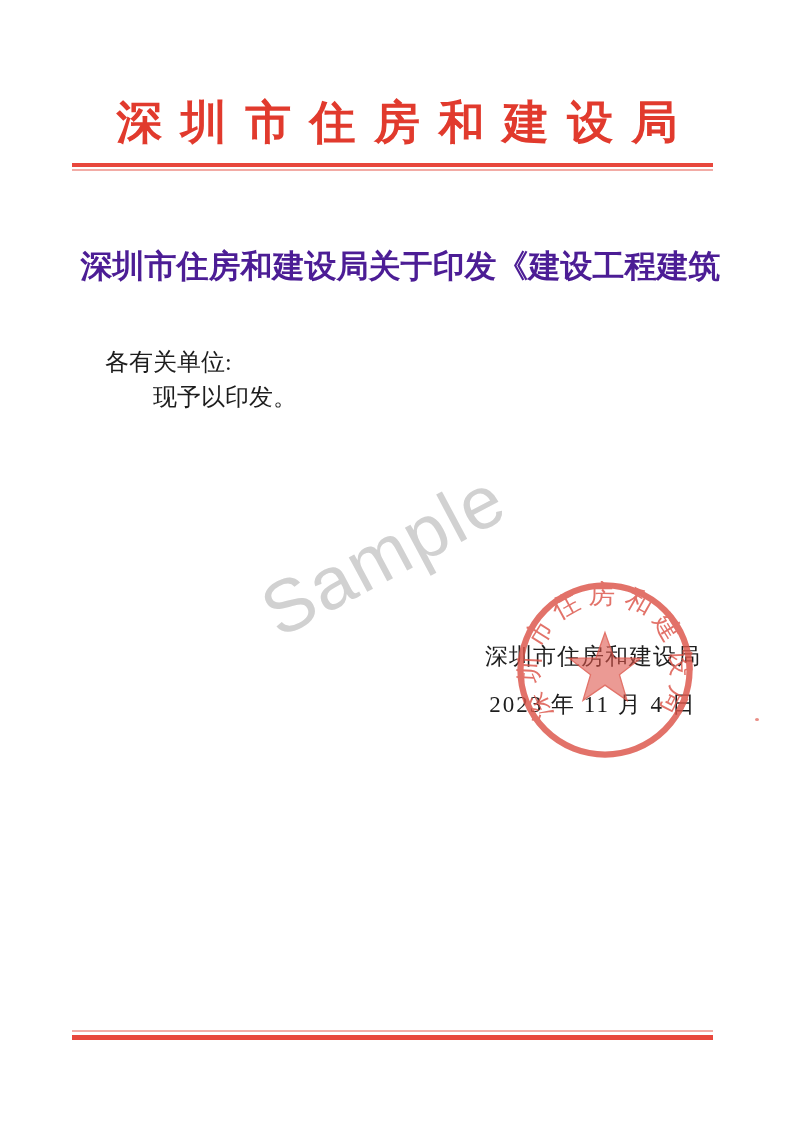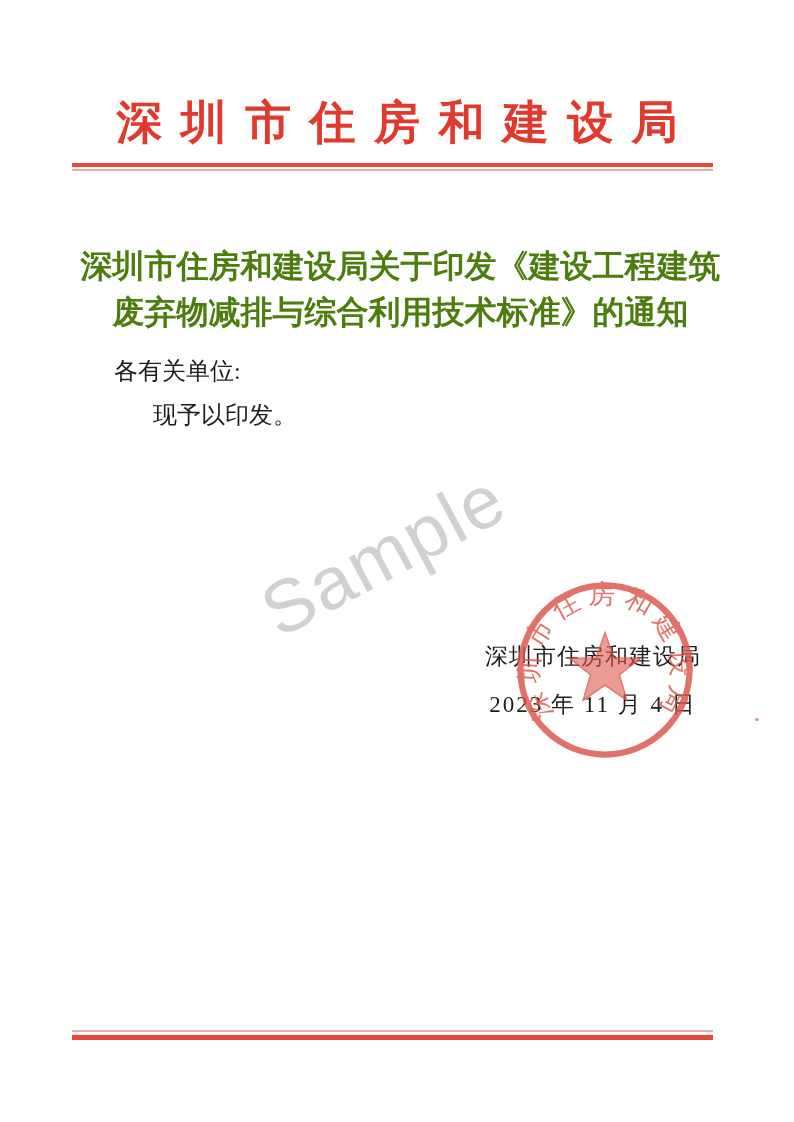--- a/index.html
+++ b/index.html
@@ -28,29 +28,29 @@
   .rule-top-thick{top:163px;}
   .rule-top-thin{top:169px;}
   .rule-bottom-thin{top:1030px;}
   .rule-bottom-thick{top:1035px;height:5px;}
   
   .doc-title{
     position:absolute;top:222px;left:7px;right:0;
     text-align:center;
     font-size:32px;font-weight:bold;
     line-height:46px;
-    color:#4d7c0f;
+    color:#4c1d95;
   }
   .doc-title .line{display:block;}
   
   .body-block{
     position:absolute;top:347px;left:105px;width:587px;
     font-size:24px;
   }
-  .salutation{margin:9px;line-height:30px;}
+  .salutation{margin:0;line-height:30px;}
   .para{
     margin:15px 0 0 0;
     text-align:justify;
     text-indent:2em;
     line-height:41px;
   }
   .closing{
     margin:0;
     text-indent:2em;
     line-height:41px;
@@ -96,21 +96,20 @@
   <div class="watermark">Sample</div>
 
   <div class="content-layer">
 
     <div class="letterhead">深圳市住房和建设局</div>
     <div class="rule rule-thick rule-top-thick"></div>
     <div class="rule rule-thin rule-top-thin"></div>
 
     <h1 class="doc-title">
       <span class="line">深圳市住房和建设局关于印发《建设工程建筑</span>
-      <span class="line">废弃物减排与综合利用技术标准》的通知</span>
     </h1>
 
     <div class="body-block">
       <p class="salutation">各有关单位:</p>
       <p class="closing">现予以印发。</p>
     </div>
 
     <div class="signature">
       <div class="sig-org">深圳市住房和建设局</div>
       <div class="sig-date">2023 年 11 月 4 日</div>

